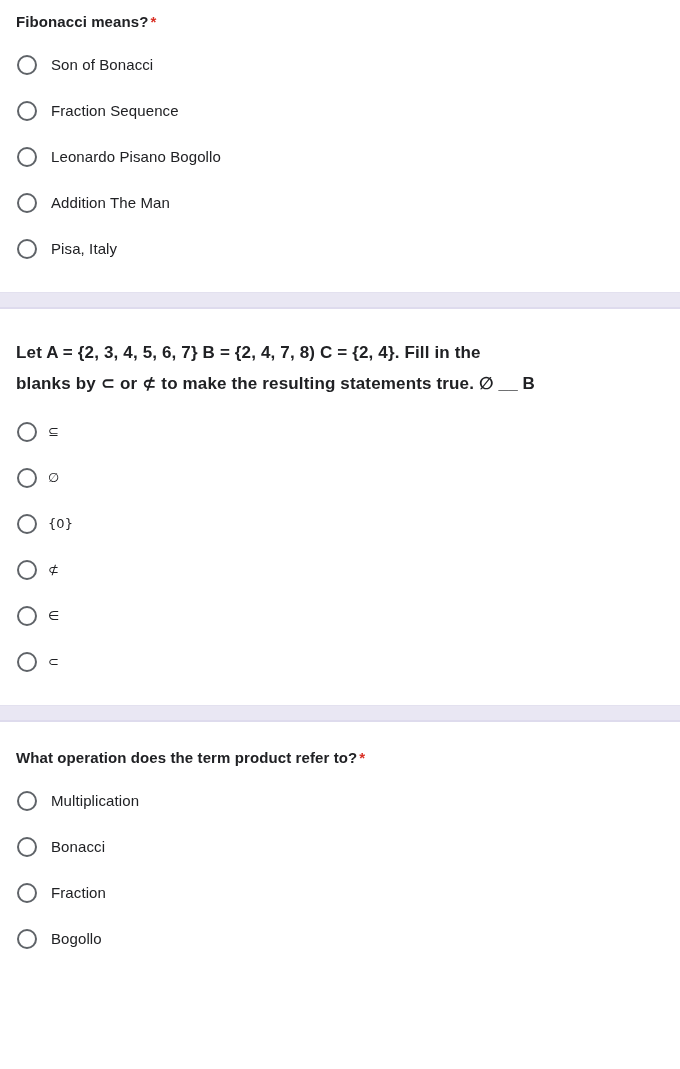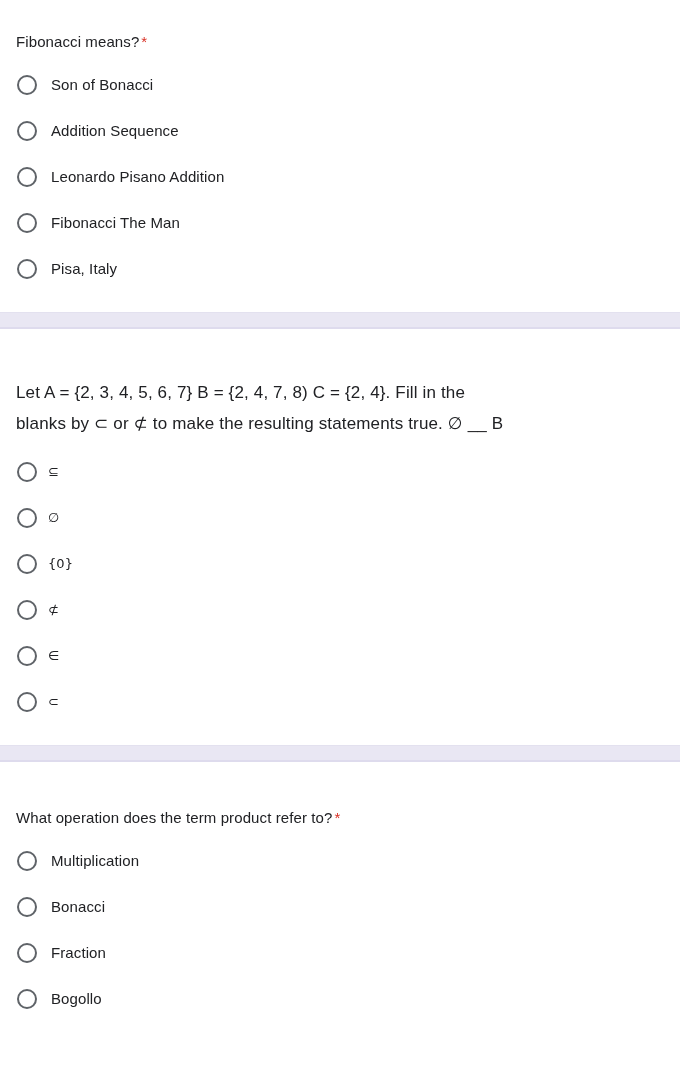--- a/index.html
+++ b/index.html
@@ -28,24 +28,23 @@
     background: #ffffff;
     padding: 0 16px;
     box-sizing: border-box;
   }
 
   .question-title {
     font-size: 15px;
     line-height: 20px;
     color: #202124;
     letter-spacing: 0.1px;
-    font-weight: 400;
+    font-weight: 700;
     padding-top: 12px;
     padding-bottom: 2px;
-    margin-top: 20px;
   }
 
   .question-title.large {
     font-size: 17px;
     line-height: 31px;
     letter-spacing: 0.15px;
     white-space: nowrap;
     overflow: hidden;
     padding-top: 14px;
   }
@@ -122,29 +121,29 @@
       <span>Fibonacci means?</span><span class="required-star">*</span>
     </div>
 
     <div class="options-list">
       <div class="option-row">
         <span class="radio-circle"></span>
         <span class="option-label">Son of Bonacci</span>
       </div>
       <div class="option-row">
         <span class="radio-circle"></span>
-        <span class="option-label">Addition Sequence</span>
-      </div>
-      <div class="option-row">
-        <span class="radio-circle"></span>
-        <span class="option-label">Leonardo Pisano Addition</span>
-      </div>
-      <div class="option-row">
-        <span class="radio-circle"></span>
-        <span class="option-label">Fibonacci The Man</span>
+        <span class="option-label">Fraction Sequence</span>
+      </div>
+      <div class="option-row">
+        <span class="radio-circle"></span>
+        <span class="option-label">Leonardo Pisano Bogollo</span>
+      </div>
+      <div class="option-row">
+        <span class="radio-circle"></span>
+        <span class="option-label">Addition The Man</span>
       </div>
       <div class="option-row">
         <span class="radio-circle"></span>
         <span class="option-label">Pisa, Italy</span>
       </div>
     </div>
   </div>
 
   <div class="spacer-md"></div>
 

